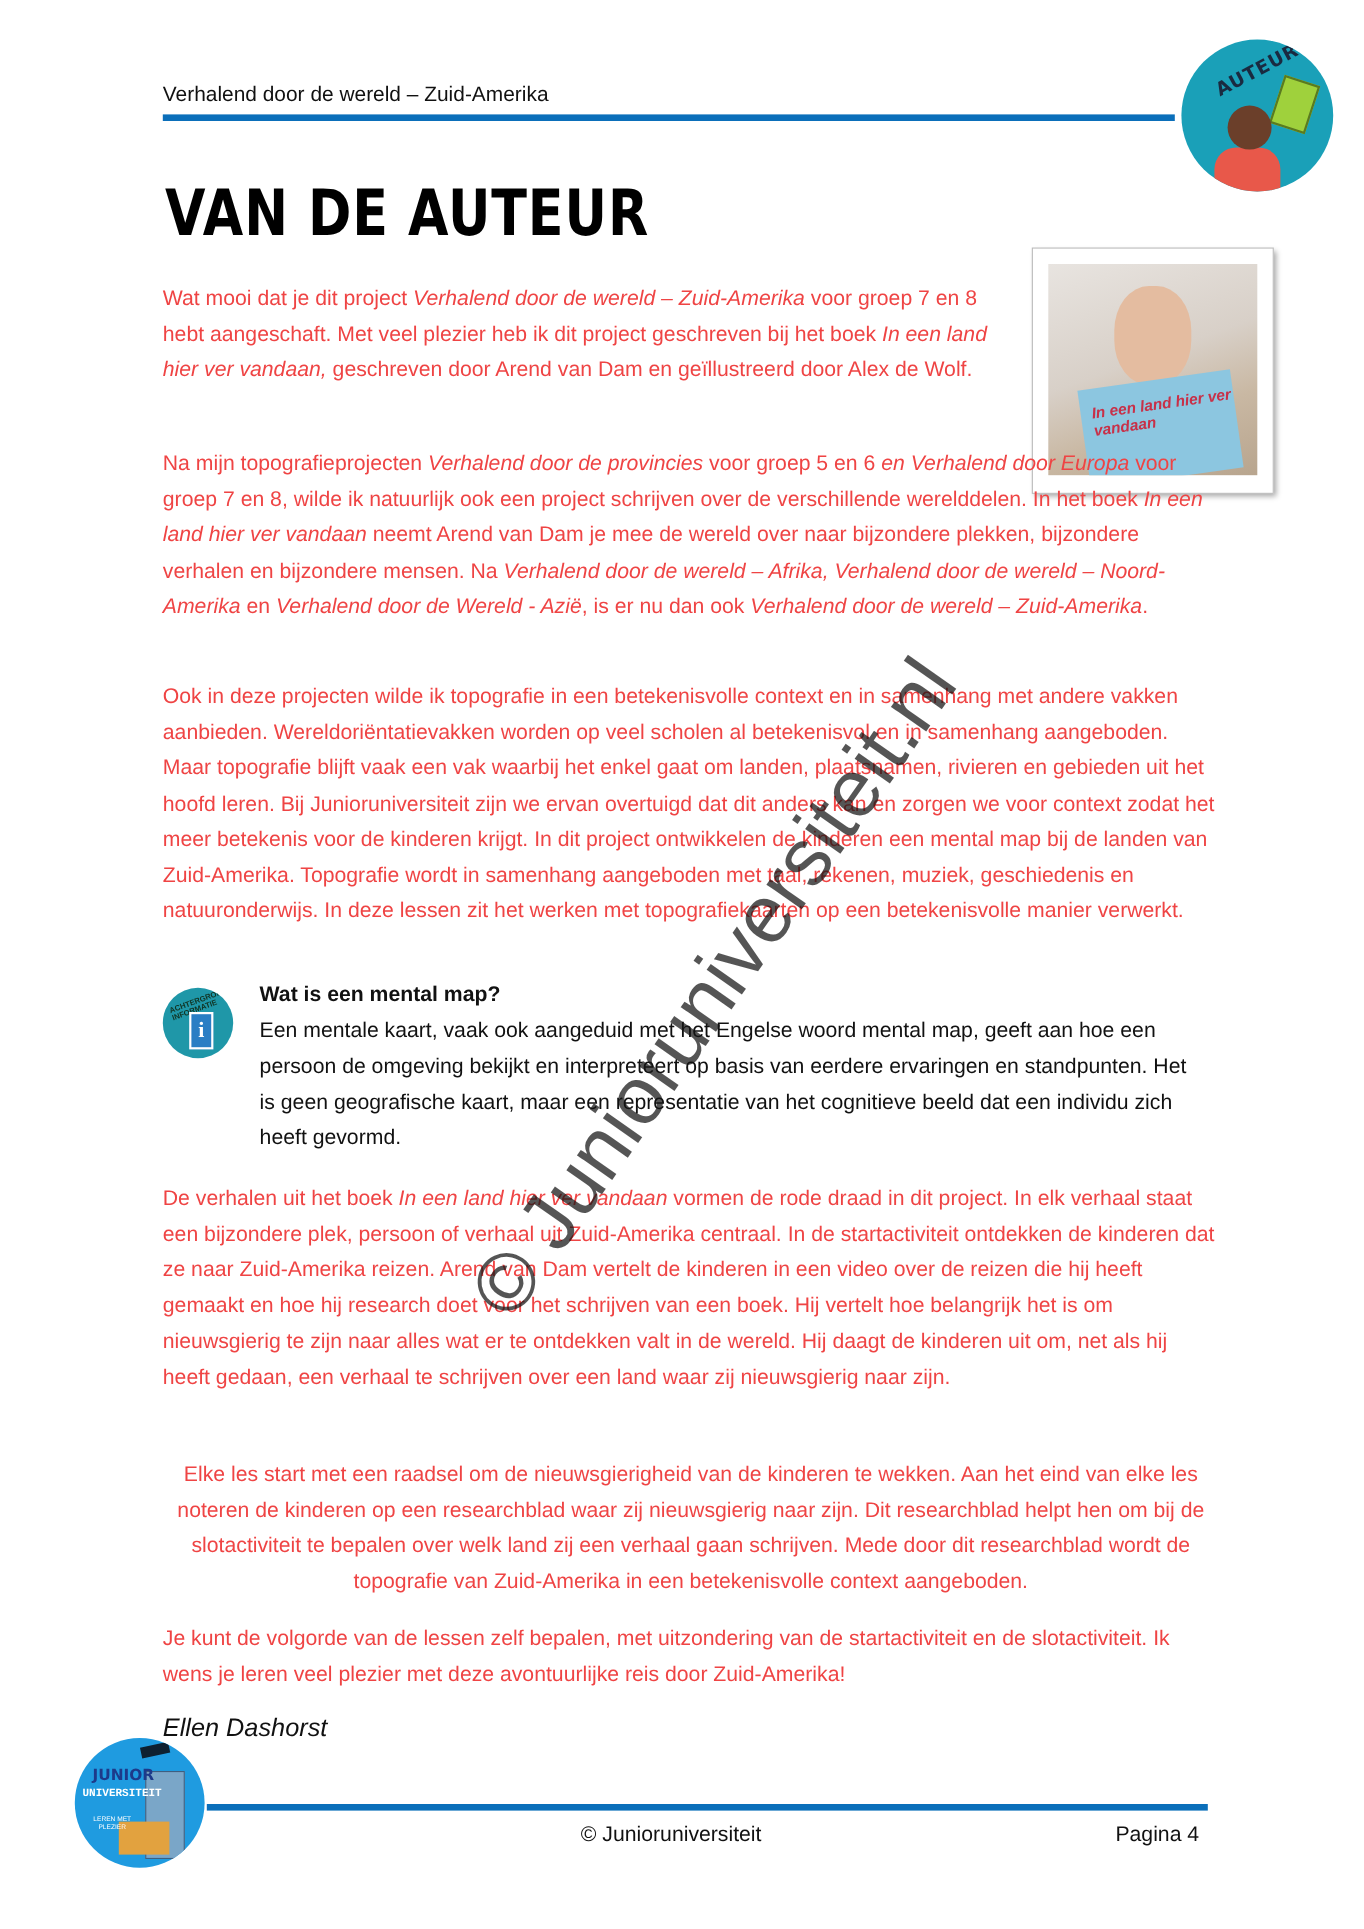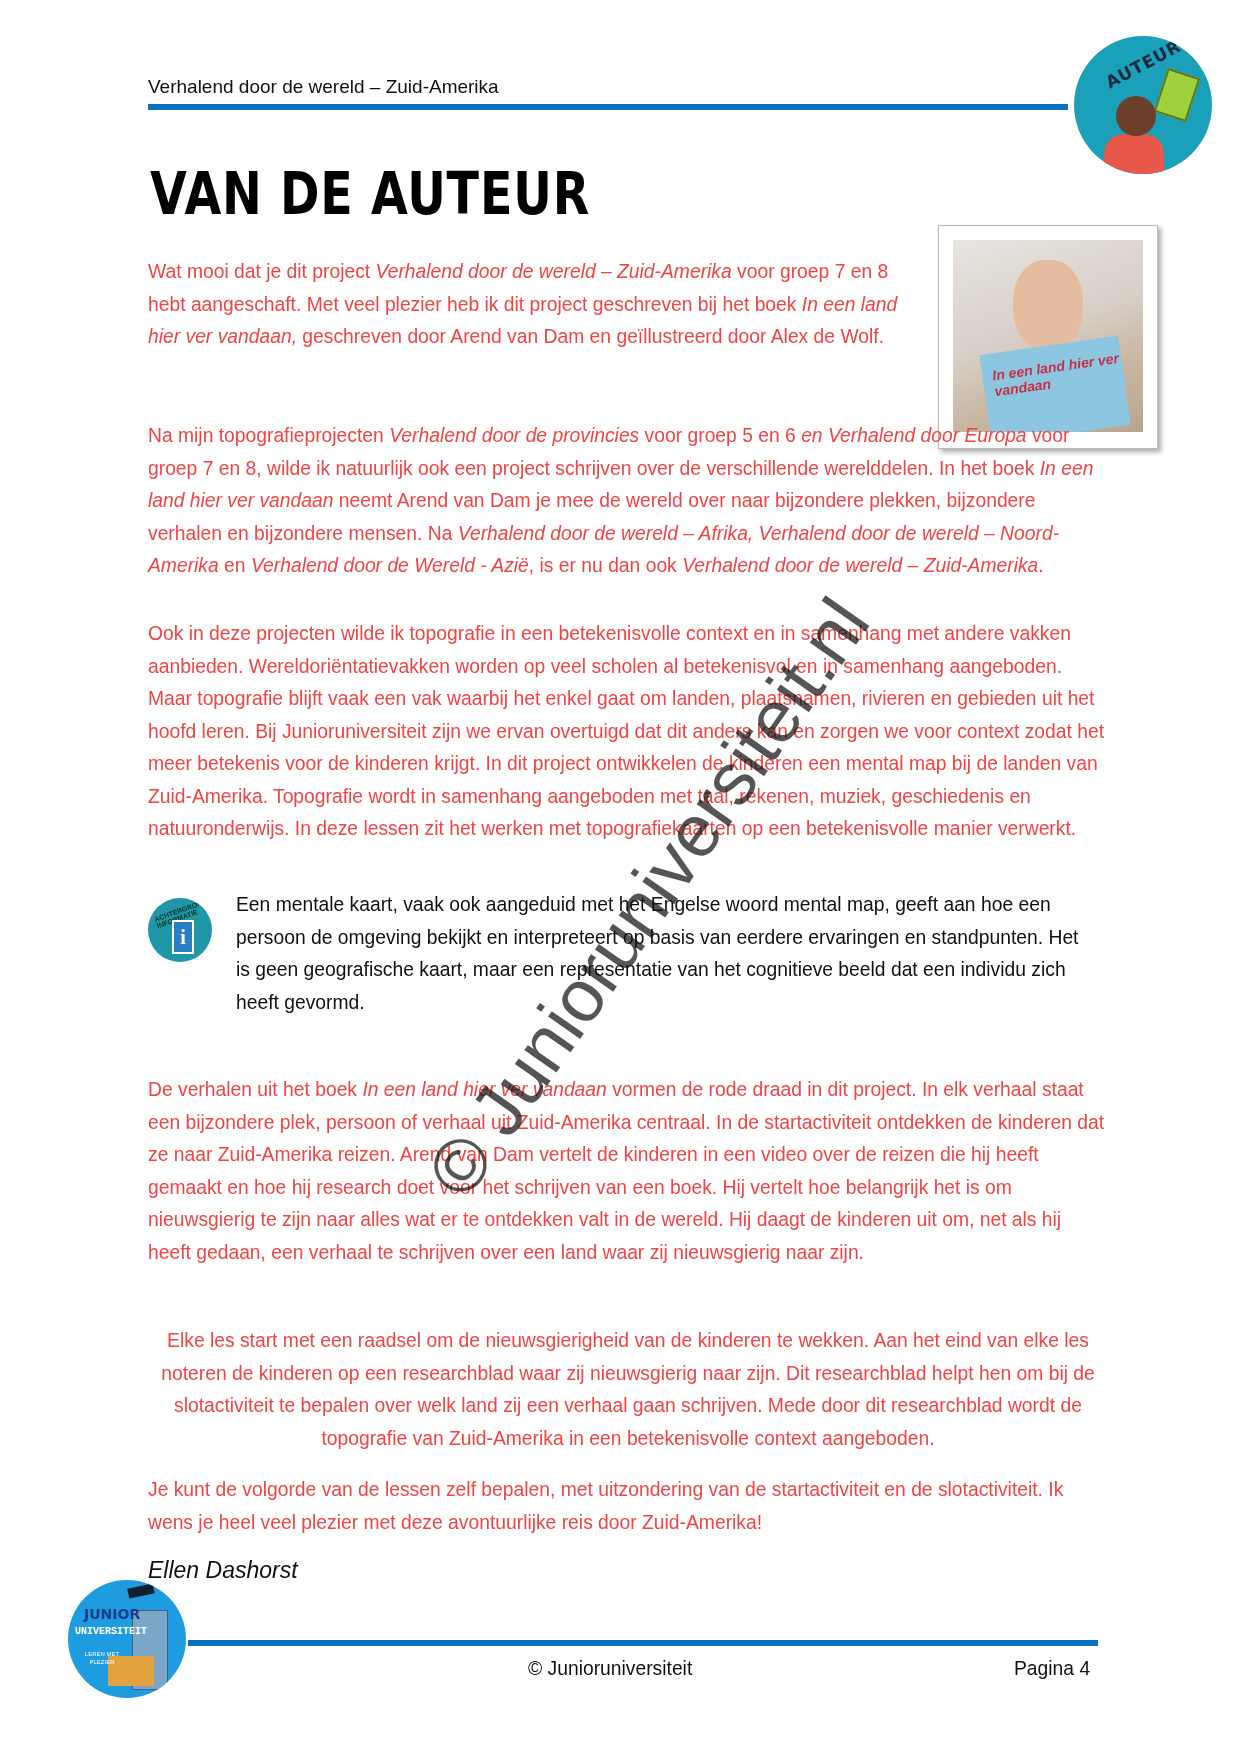--- a/index.html
+++ b/index.html
@@ -20,21 +20,21 @@
                    border:1px solid #bbb; box-shadow:3px 3px 5px rgba(0,0,0,0.35); }
     .photo { position:absolute; left:14px; top:14px; width:190px; height:192px;
              background:linear-gradient(160deg,#e8e4e0 0%,#d8d0c8 45%,#c9b8a3 70%,#b8a58e 100%); overflow:hidden; }
     .photo-face { position:absolute; left:60px; top:20px; width:70px; height:90px; border-radius:45%; background:#e4bca0; }
     .photo-book { position:absolute; left:32px; top:105px; width:140px; height:90px; background:#8cc6e0; transform:rotate(-8deg); }
     .photo-book-title { position:absolute; left:10px; top:14px; font-size:14px; font-style:italic; color:#c83048; font-weight:bold; }
     .body-text { position:absolute; left:148px; font-size:19.3px; line-height:32.5px; color:#ef4444; }
     .body-text p { margin:0; }
     .body-text i { font-style:italic; }
     .p1 { top:256px; width:760px; }
-    .p2 { top:420px; width:960px; }
+    .p2 { top:406px; width:960px; }
     .p3 { top:618px; width:960px; }
     .info-icon { position:absolute; left:148px; top:898px; width:64px; height:64px; border-radius:50%; background:#1f97a8; overflow:hidden; }
     .info-icon-box { position:absolute; left:24px; top:22px; width:18px; height:30px; background:#2a7ec4; border:2px solid #fff; color:#fff;
                      font-weight:bold; font-size:20px; text-align:center; line-height:30px; font-family:"Liberation Serif", serif; }
     .info-icon-label { position:absolute; left:6px; top:8px; font-size:7px; font-weight:bold; color:#132; transform:rotate(-20deg); }
     .infobox { position:absolute; left:236px; top:889px; width:860px; font-size:19.3px; line-height:32.5px; }
     .infobox-title { font-weight:bold; }
     .p4 { top:1074px; width:960px; }
     .p5 { top:1325px; width:960px;text-align:center; }
     .p6 { top:1474px; width:960px; }
@@ -85,31 +85,32 @@
   </div>
 <div class="body-text p3">
     <p><span>Ook in deze projecten wilde ik topografie in een betekenisvolle context en in samenhang met andere vakken aanbieden. Wereldoriëntatievakken worden op veel scholen al betekenisvol en in samenhang aangeboden. Maar topografie blijft vaak een vak waarbij het enkel gaat om landen, plaatsnamen, rivieren en gebieden uit het hoofd leren. Bij Junioruniversiteit zijn we ervan overtuigd dat dit anders kan en zorgen we voor context zodat het meer betekenis voor de kinderen krijgt. In dit project ontwikkelen de kinderen een mental map bij de landen van Zuid-Amerika. Topografie wordt in samenhang aangeboden met taal, rekenen, muziek, geschiedenis en natuuronderwijs. In deze lessen zit het werken met topografiekaarten op een betekenisvolle manier verwerkt.</span></p>
   </div>
 
 <div class="info-icon">
   <div class="info-icon-label">ACHTERGROND INFORMATIE</div>
   <div class="info-icon-box">i</div>
 </div>
 <div class="infobox">
+  <div class="infobox-title">Wat is een mental map?</div>
   <div class="infobox-text">Een mentale kaart, vaak ook aangeduid met het Engelse woord mental map, geeft aan hoe een persoon de omgeving bekijkt en interpreteert op basis van eerdere ervaringen en standpunten. Het is geen geografische kaart, maar een representatie van het cognitieve beeld dat een individu zich heeft gevormd.</div>
 </div>
 
 <div class="body-text p4">
     <p><span>De verhalen uit het boek </span><i>In een land hier ver vandaan</i><span> vormen de rode draad in dit project. In elk verhaal staat een bijzondere plek, persoon of verhaal uit Zuid-Amerika centraal. In de startactiviteit ontdekken de kinderen dat ze naar Zuid-Amerika reizen. Arend van Dam vertelt de kinderen in een video over de reizen die hij heeft gemaakt en hoe hij research doet voor het schrijven van een boek. Hij vertelt hoe belangrijk het is om nieuwsgierig te zijn naar alles wat er te ontdekken valt in de wereld. Hij daagt de kinderen uit om, net als hij heeft gedaan, een verhaal te schrijven over een land waar zij nieuwsgierig naar zijn.</span></p>
   </div>
 <div class="body-text p5">
     <p><span>Elke les start met een raadsel om de nieuwsgierigheid van de kinderen te wekken. Aan het eind van elke les noteren de kinderen op een researchblad waar zij nieuwsgierig naar zijn. Dit researchblad helpt hen om bij de slotactiviteit te bepalen over welk land zij een verhaal gaan schrijven. Mede door dit researchblad wordt de topografie van Zuid-Amerika in een betekenisvolle context aangeboden.</span></p>
   </div>
 <div class="body-text p6">
-    <p><span>Je kunt de volgorde van de lessen zelf bepalen, met uitzondering van de startactiviteit en de slotactiviteit. Ik wens je heel veel plezier met deze avontuurlijke reis door Zuid-Amerika!</span></p>
+    <p><span>Je kunt de volgorde van de lessen zelf bepalen, met uitzondering van de startactiviteit en de slotactiviteit. Ik wens je leren veel plezier met deze avontuurlijke reis door Zuid-Amerika!</span></p>
   </div>
 
 <div class="signature">Ellen Dashorst</div>
 
 <div class="footer-rule"></div>
 <div class="logo">
   <div class="logo-cap"></div>
   <div class="logo-building"></div>
   <div class="logo-house"></div>
   <div class="logo-junior">JUNIOR</div>

